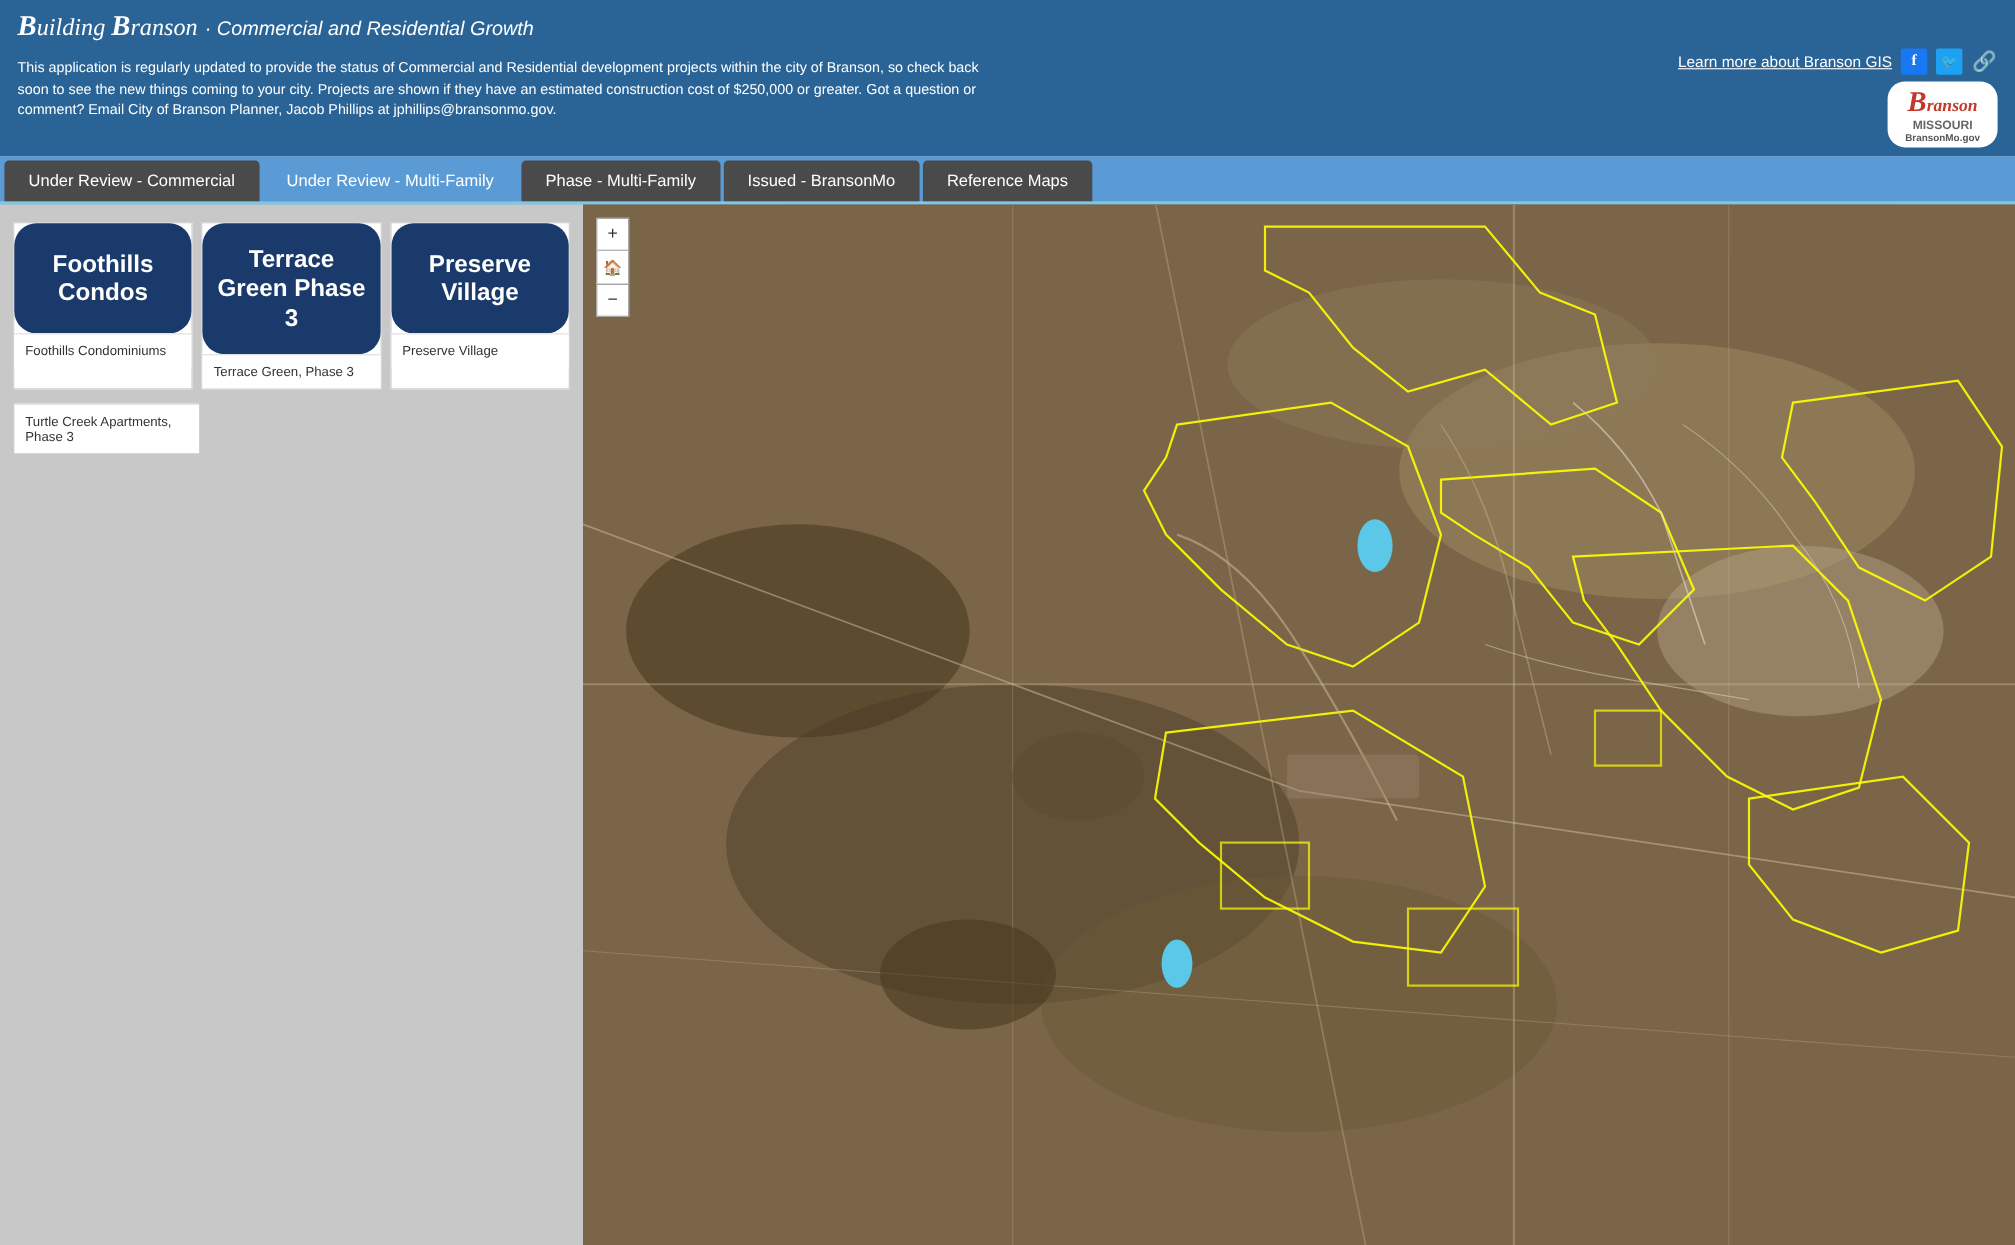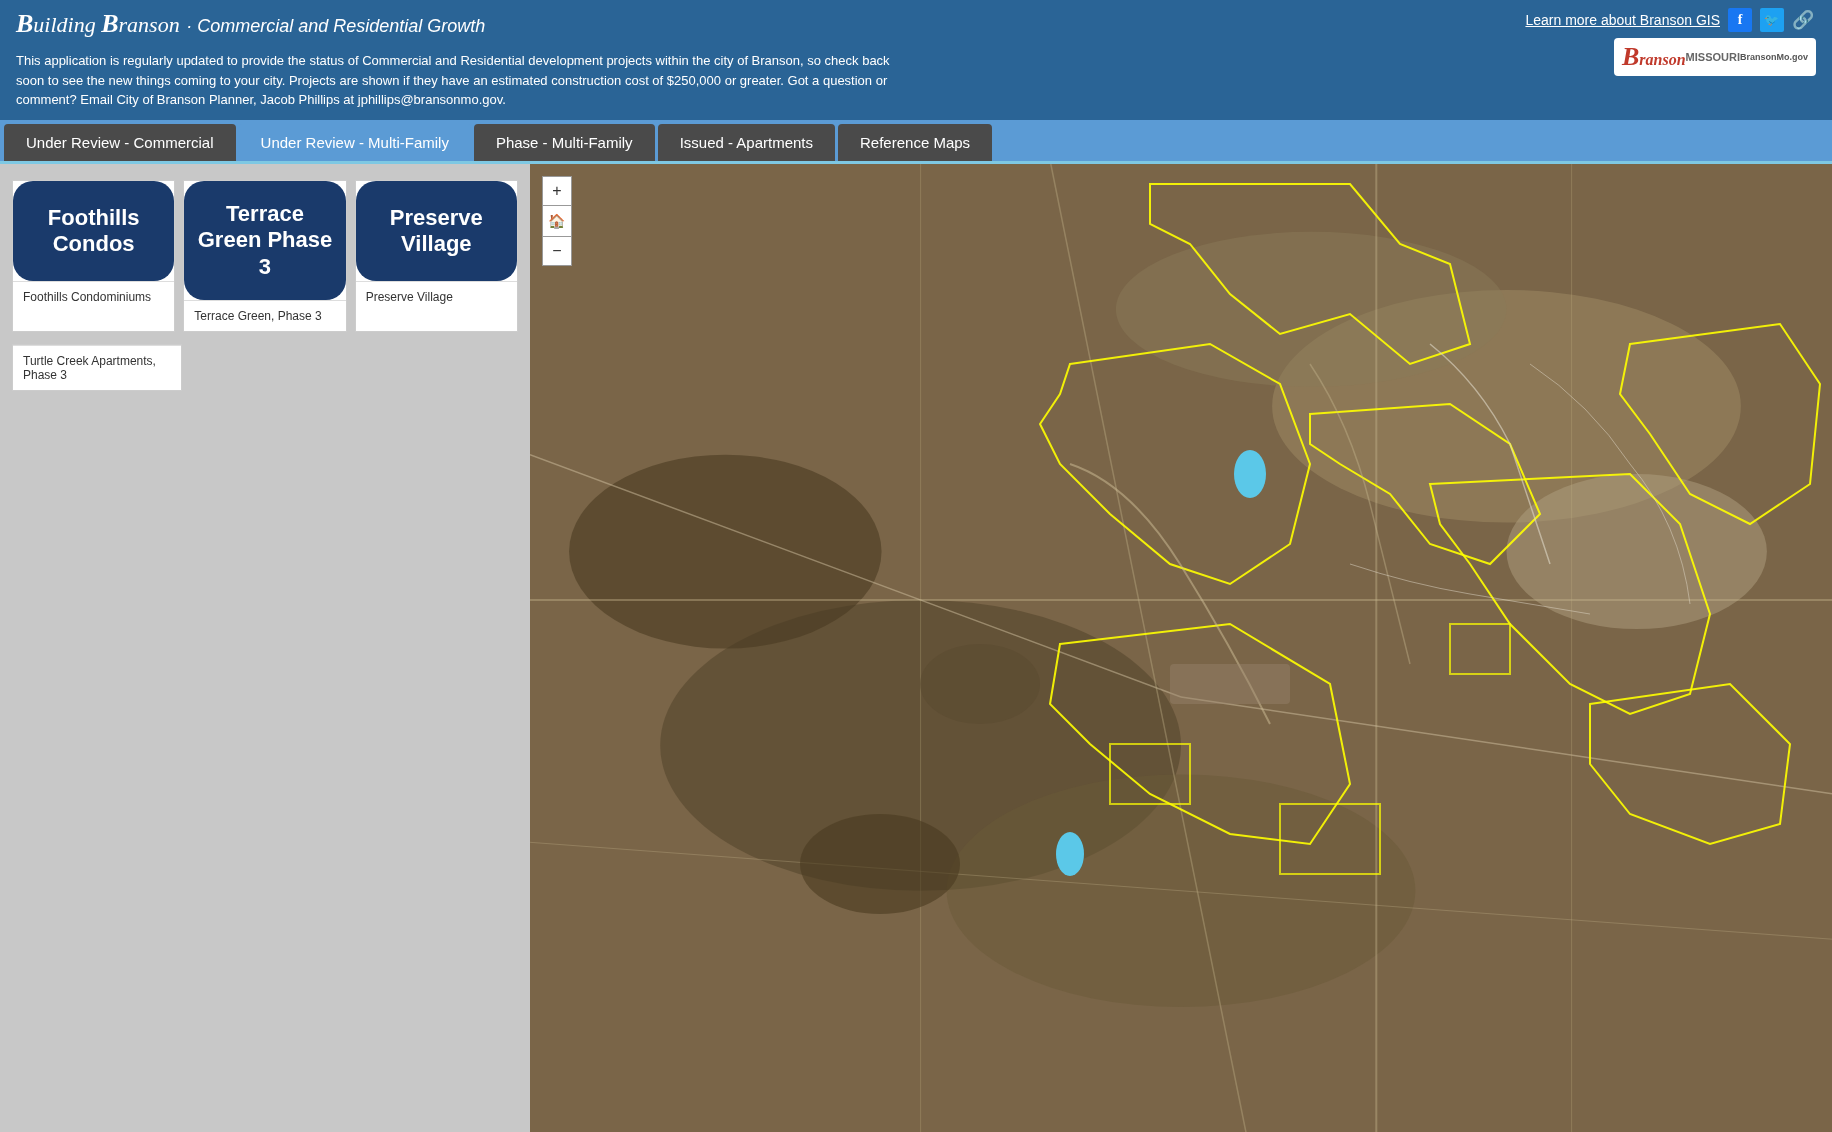--- a/index.html
+++ b/index.html
@@ -33,37 +33,38 @@
       flex-direction: column;
       align-items: flex-end;
       gap: 6px;
     }
     #gis-link-row {
       display: flex;
       align-items: center;
       gap: 8px;
       font-size: 14px;
       color: white;
+      margin-top: 36px;
     }
     #gis-link-text { cursor: pointer; }
     .social-icon {
       width: 24px; height: 24px;
       background: #1877f2;
       display: inline-flex; align-items: center; justify-content: center;
       color: white; font-weight: bold; font-size: 14px;
       border-radius: 2px;
       cursor: pointer;
     }
     .social-icon.twitter { background: #1da1f2; }
     .social-icon.link { background: transparent; color: white; font-size: 18px; }
     #branson-logo {
       background: white;
-      border-radius: 4px;
+      border-radius: 16px;
       padding: 4px 8px;
-      display: flex; flex-direction: row; align-items: center;
+      display: flex; flex-direction: column; align-items: center;
       color: #c0392b;
       font-size: 20px;
       font-weight: bold;
       font-style: italic;
       min-width: 100px;
     }
 
     
     #tabs {
       background: #5b9bd5;
@@ -221,21 +222,21 @@
   <div class="tab">
     <span>Under Review - Commercial</span>
   </div>
   <div class="tab active" style="background:#5b9bd5; margin-top:4px; border-bottom:none;">
     <span>Under Review - Multi-Family</span>
   </div>
   <div class="tab">
     <span>Phase - Multi-Family</span>
   </div>
   <div class="tab">
-    <span>Issued - Apartments</span>
+    <span>Issued - BransonMo</span>
   </div>
   <div class="tab">
     <span>Reference Maps</span>
   </div>
 </div>
 
 <div id="main">
 
   <div id="left-panel">
 

